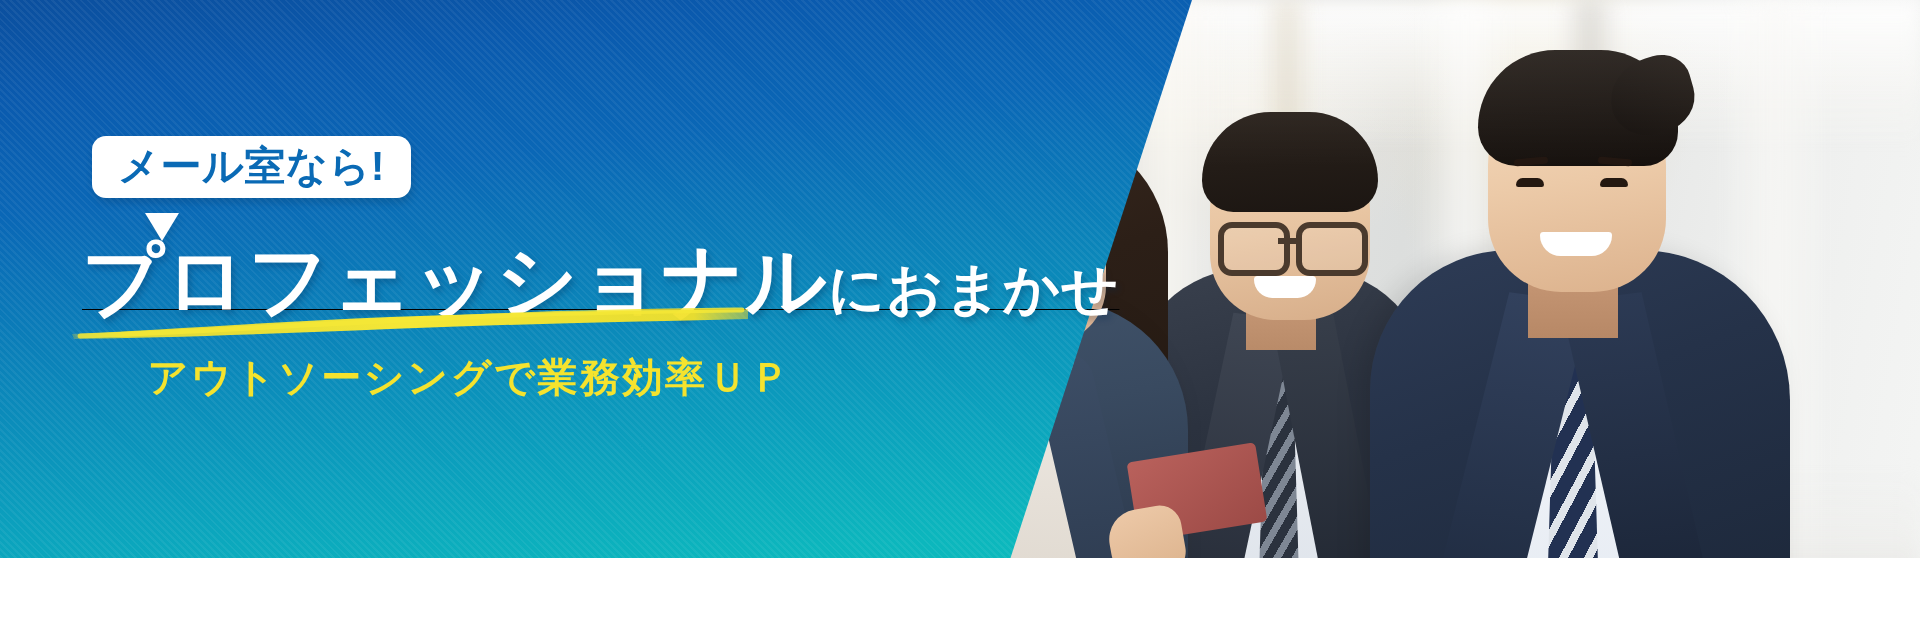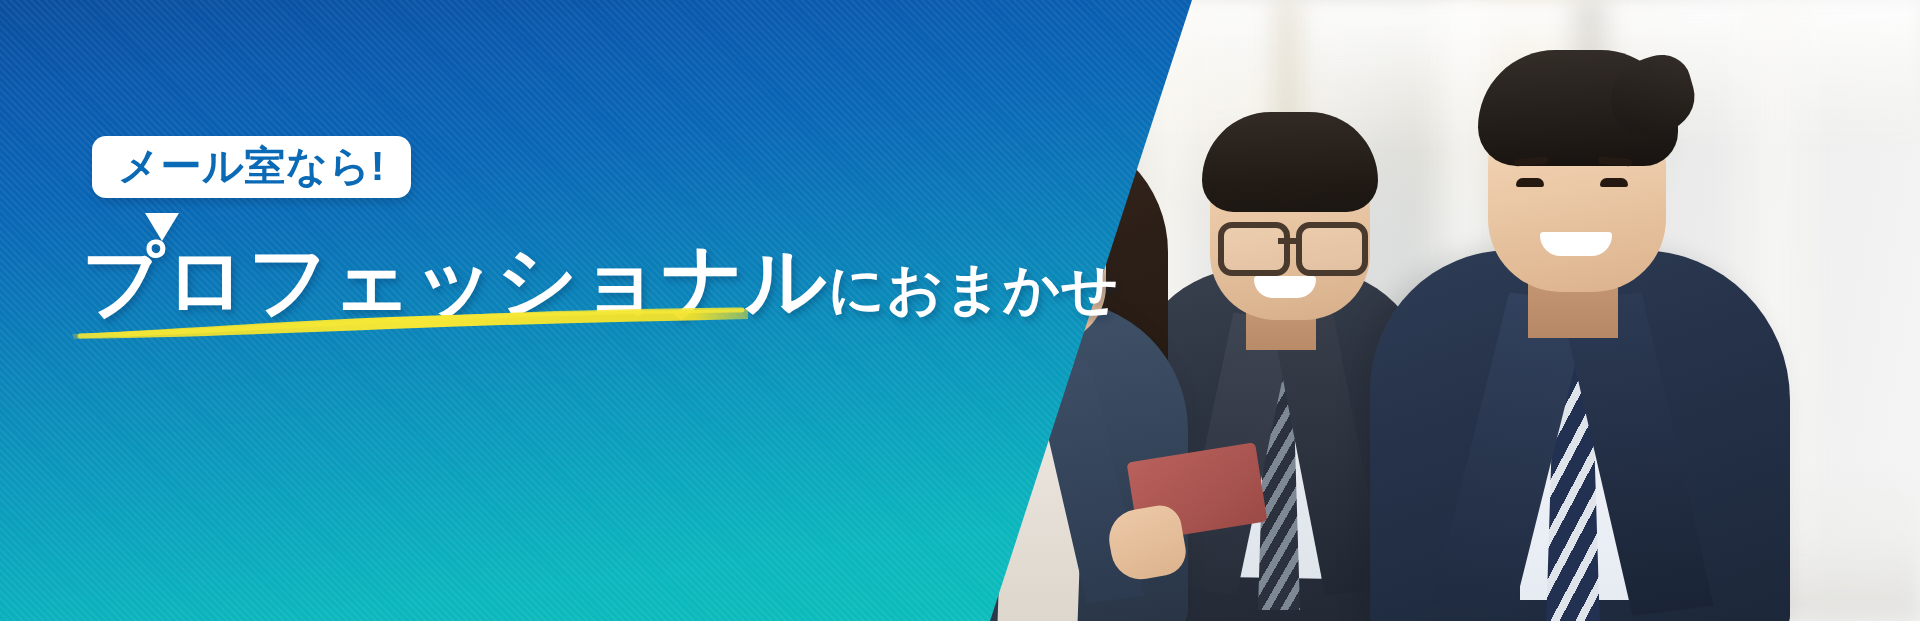--- a/index.html
+++ b/index.html
@@ -7,21 +7,21 @@
     padding: 0;
     background: #ffffff;
   }
   body {
     font-family: "Liberation Sans", "DejaVu Sans", sans-serif;
   }
 
   .banner {
     position: relative;
     width: 1920px;
-    height: 621px;
+    height: 558px;
     overflow: hidden;
     background: #737373;
   }
 
   
   .photo {
     position: absolute;
     inset: 0;
     overflow: hidden;
   }
@@ -441,20 +441,21 @@
     filter: drop-shadow(1px 4px 4px rgba(0,0,0,0.10));
   }
 
   
   .headline {
     position: absolute;
     left: 82px;
     top: 228px;
     white-space: nowrap;
     text-shadow: 3px 4px 6px rgba(0,40,80,0.28);
+    text-decoration: underline;
   }
   .headline .big {
     font-family: "Liberation Sans", "DejaVu Sans", sans-serif;
     font-weight: 700;
     font-size: 80px;
     color: #ffffff;
     letter-spacing: 1px;
   }
   .headline .small {
     font-family: "Liberation Sans", "DejaVu Sans", sans-serif;
@@ -599,16 +600,17 @@
           <stop offset="50%" stop-color="#f5e736" stop-opacity="1"></stop>
           <stop offset="92%" stop-color="#f2e12b" stop-opacity="0.95"></stop>
           <stop offset="100%" stop-color="#f2e12b" stop-opacity="0.5"></stop>
         </linearGradient>
       </defs>
       <path d="M2,28 C 90,24 200,16 320,11 C 440,6 560,5 678,3
                L 678,13 C 560,16 440,18 320,23 C 200,28 90,32 4,33 Z" fill="url(#brushGrad)"></path>
       <path d="M10,30 C 120,26 260,17 420,10 C 520,6 600,5 672,4" fill="none" stroke="#f5e736" stroke-width="5" stroke-linecap="round" opacity="0.85"></path>
     </svg>
 
+    <div class="subtitle">アウトソーシングで業務効率ＵＰ</div>
 
   </div>
 
 </div>
 
 </body></html>

